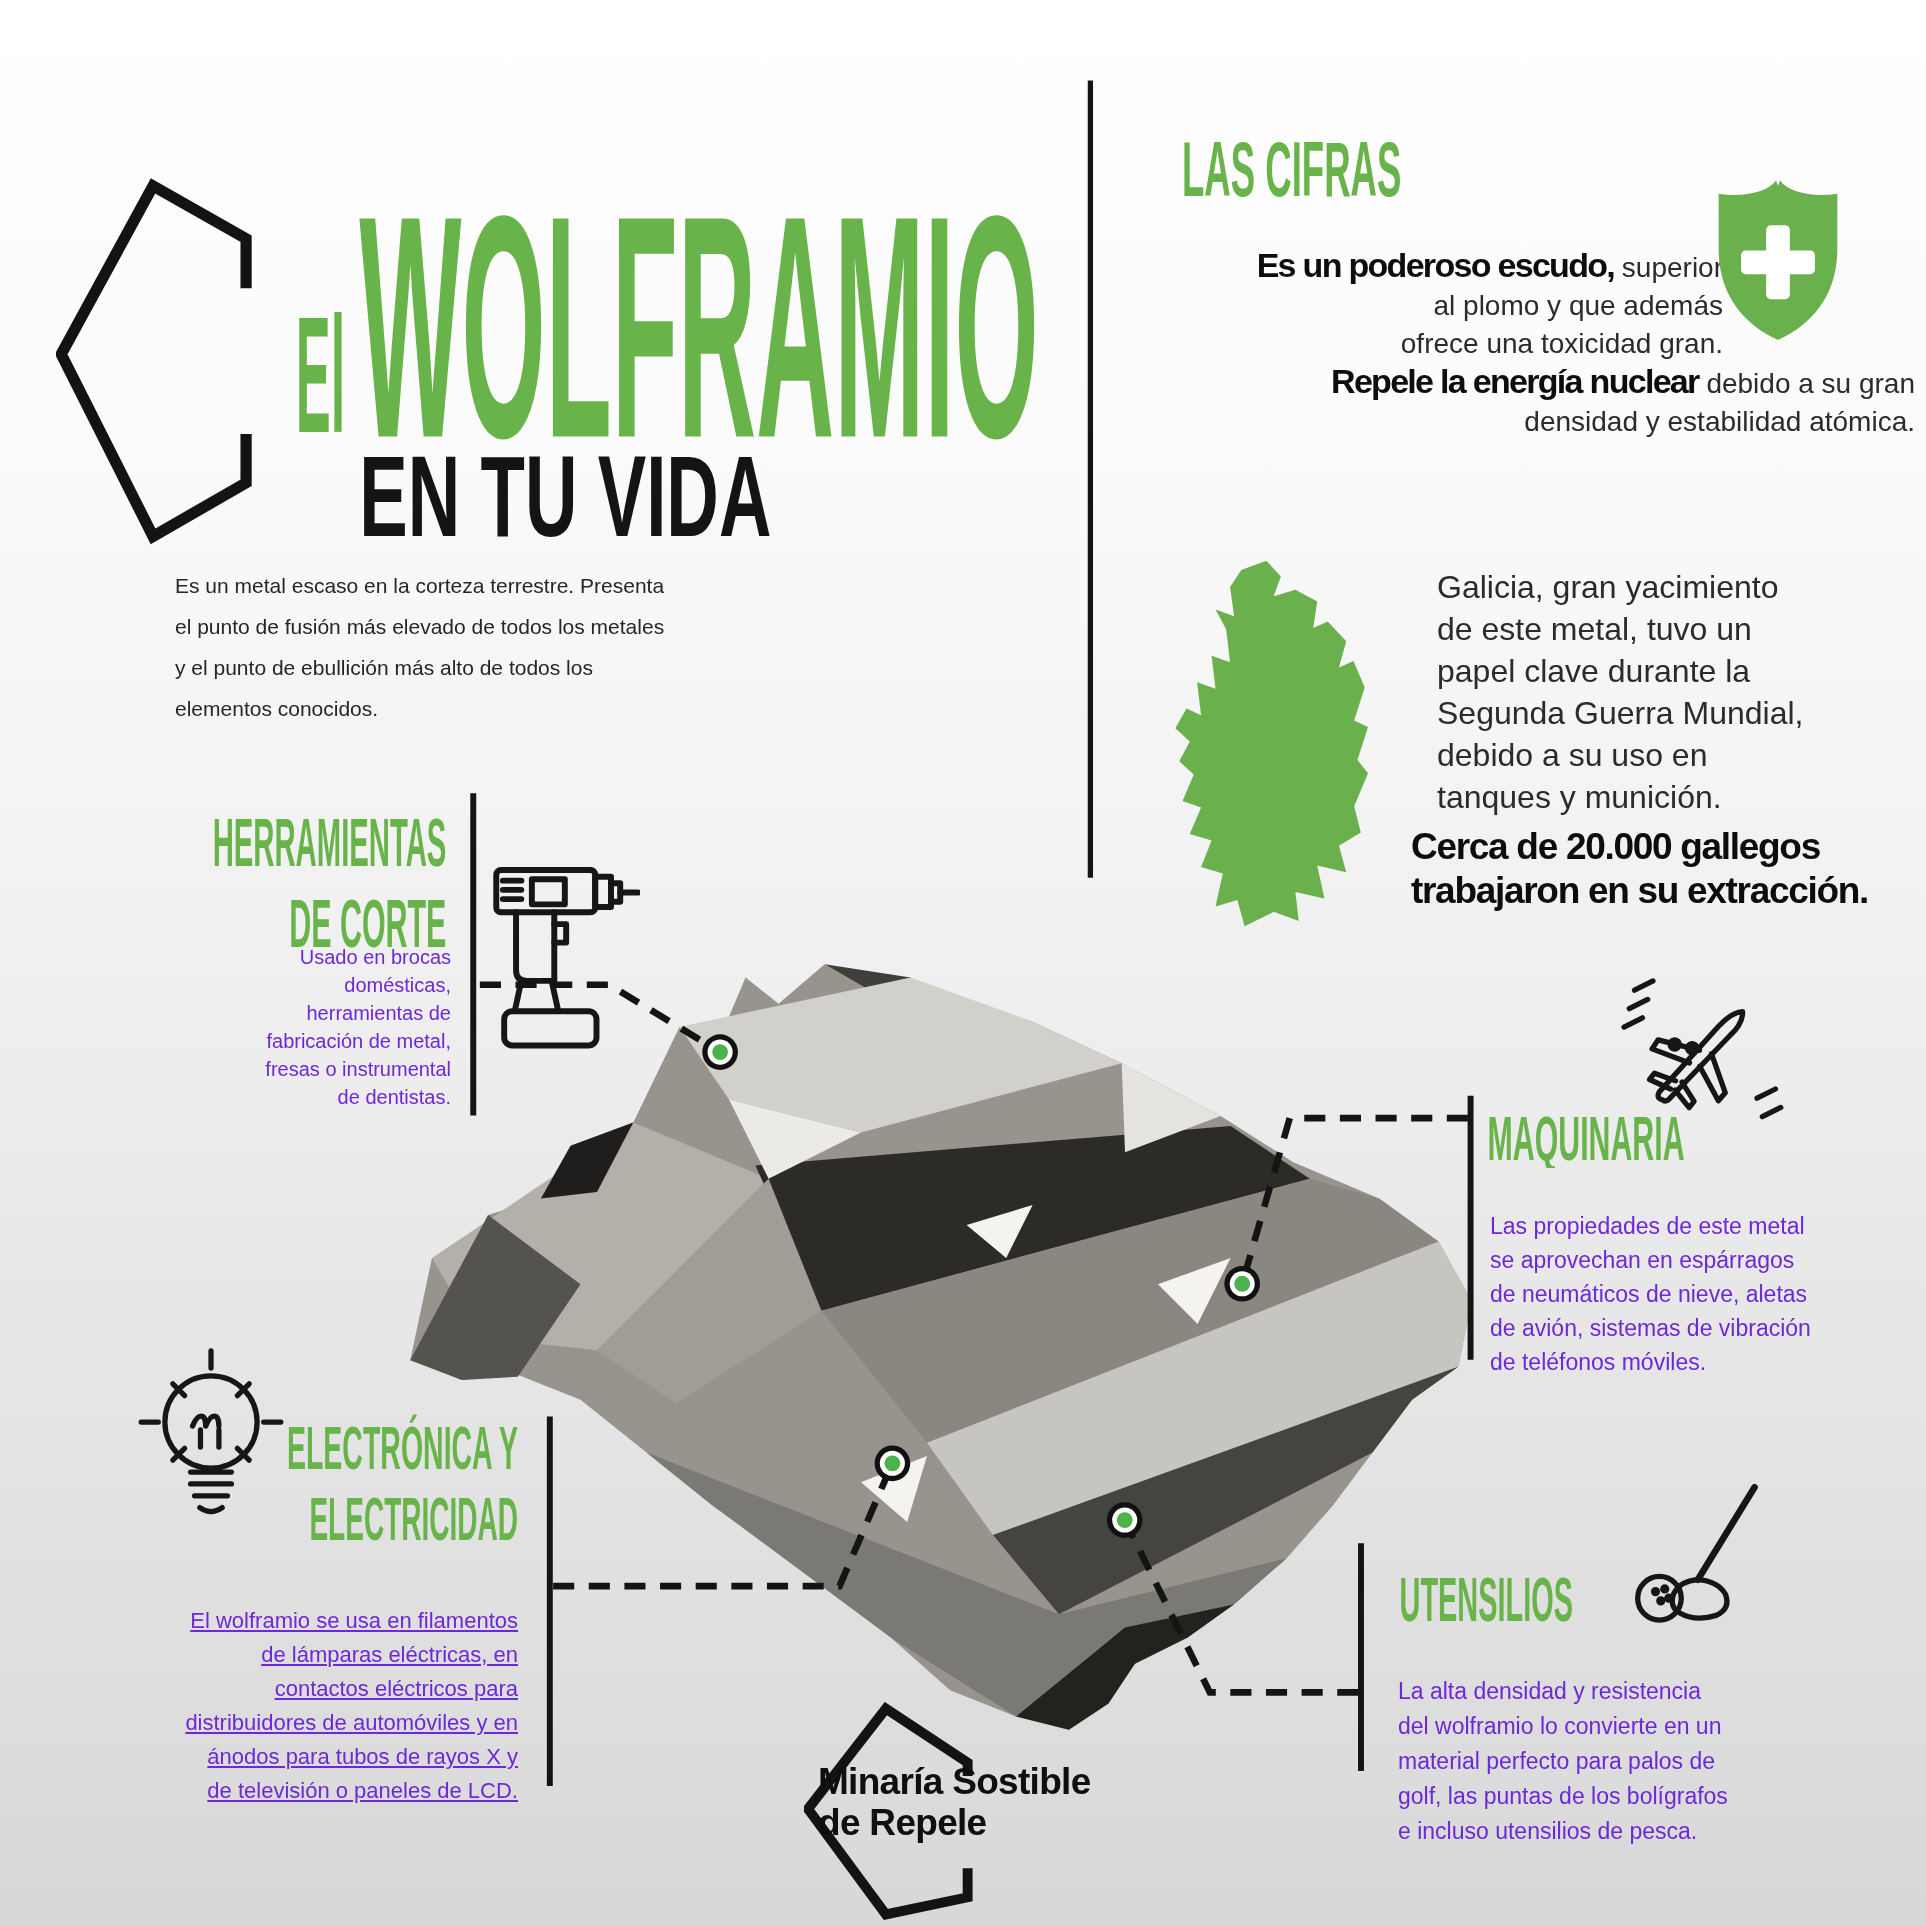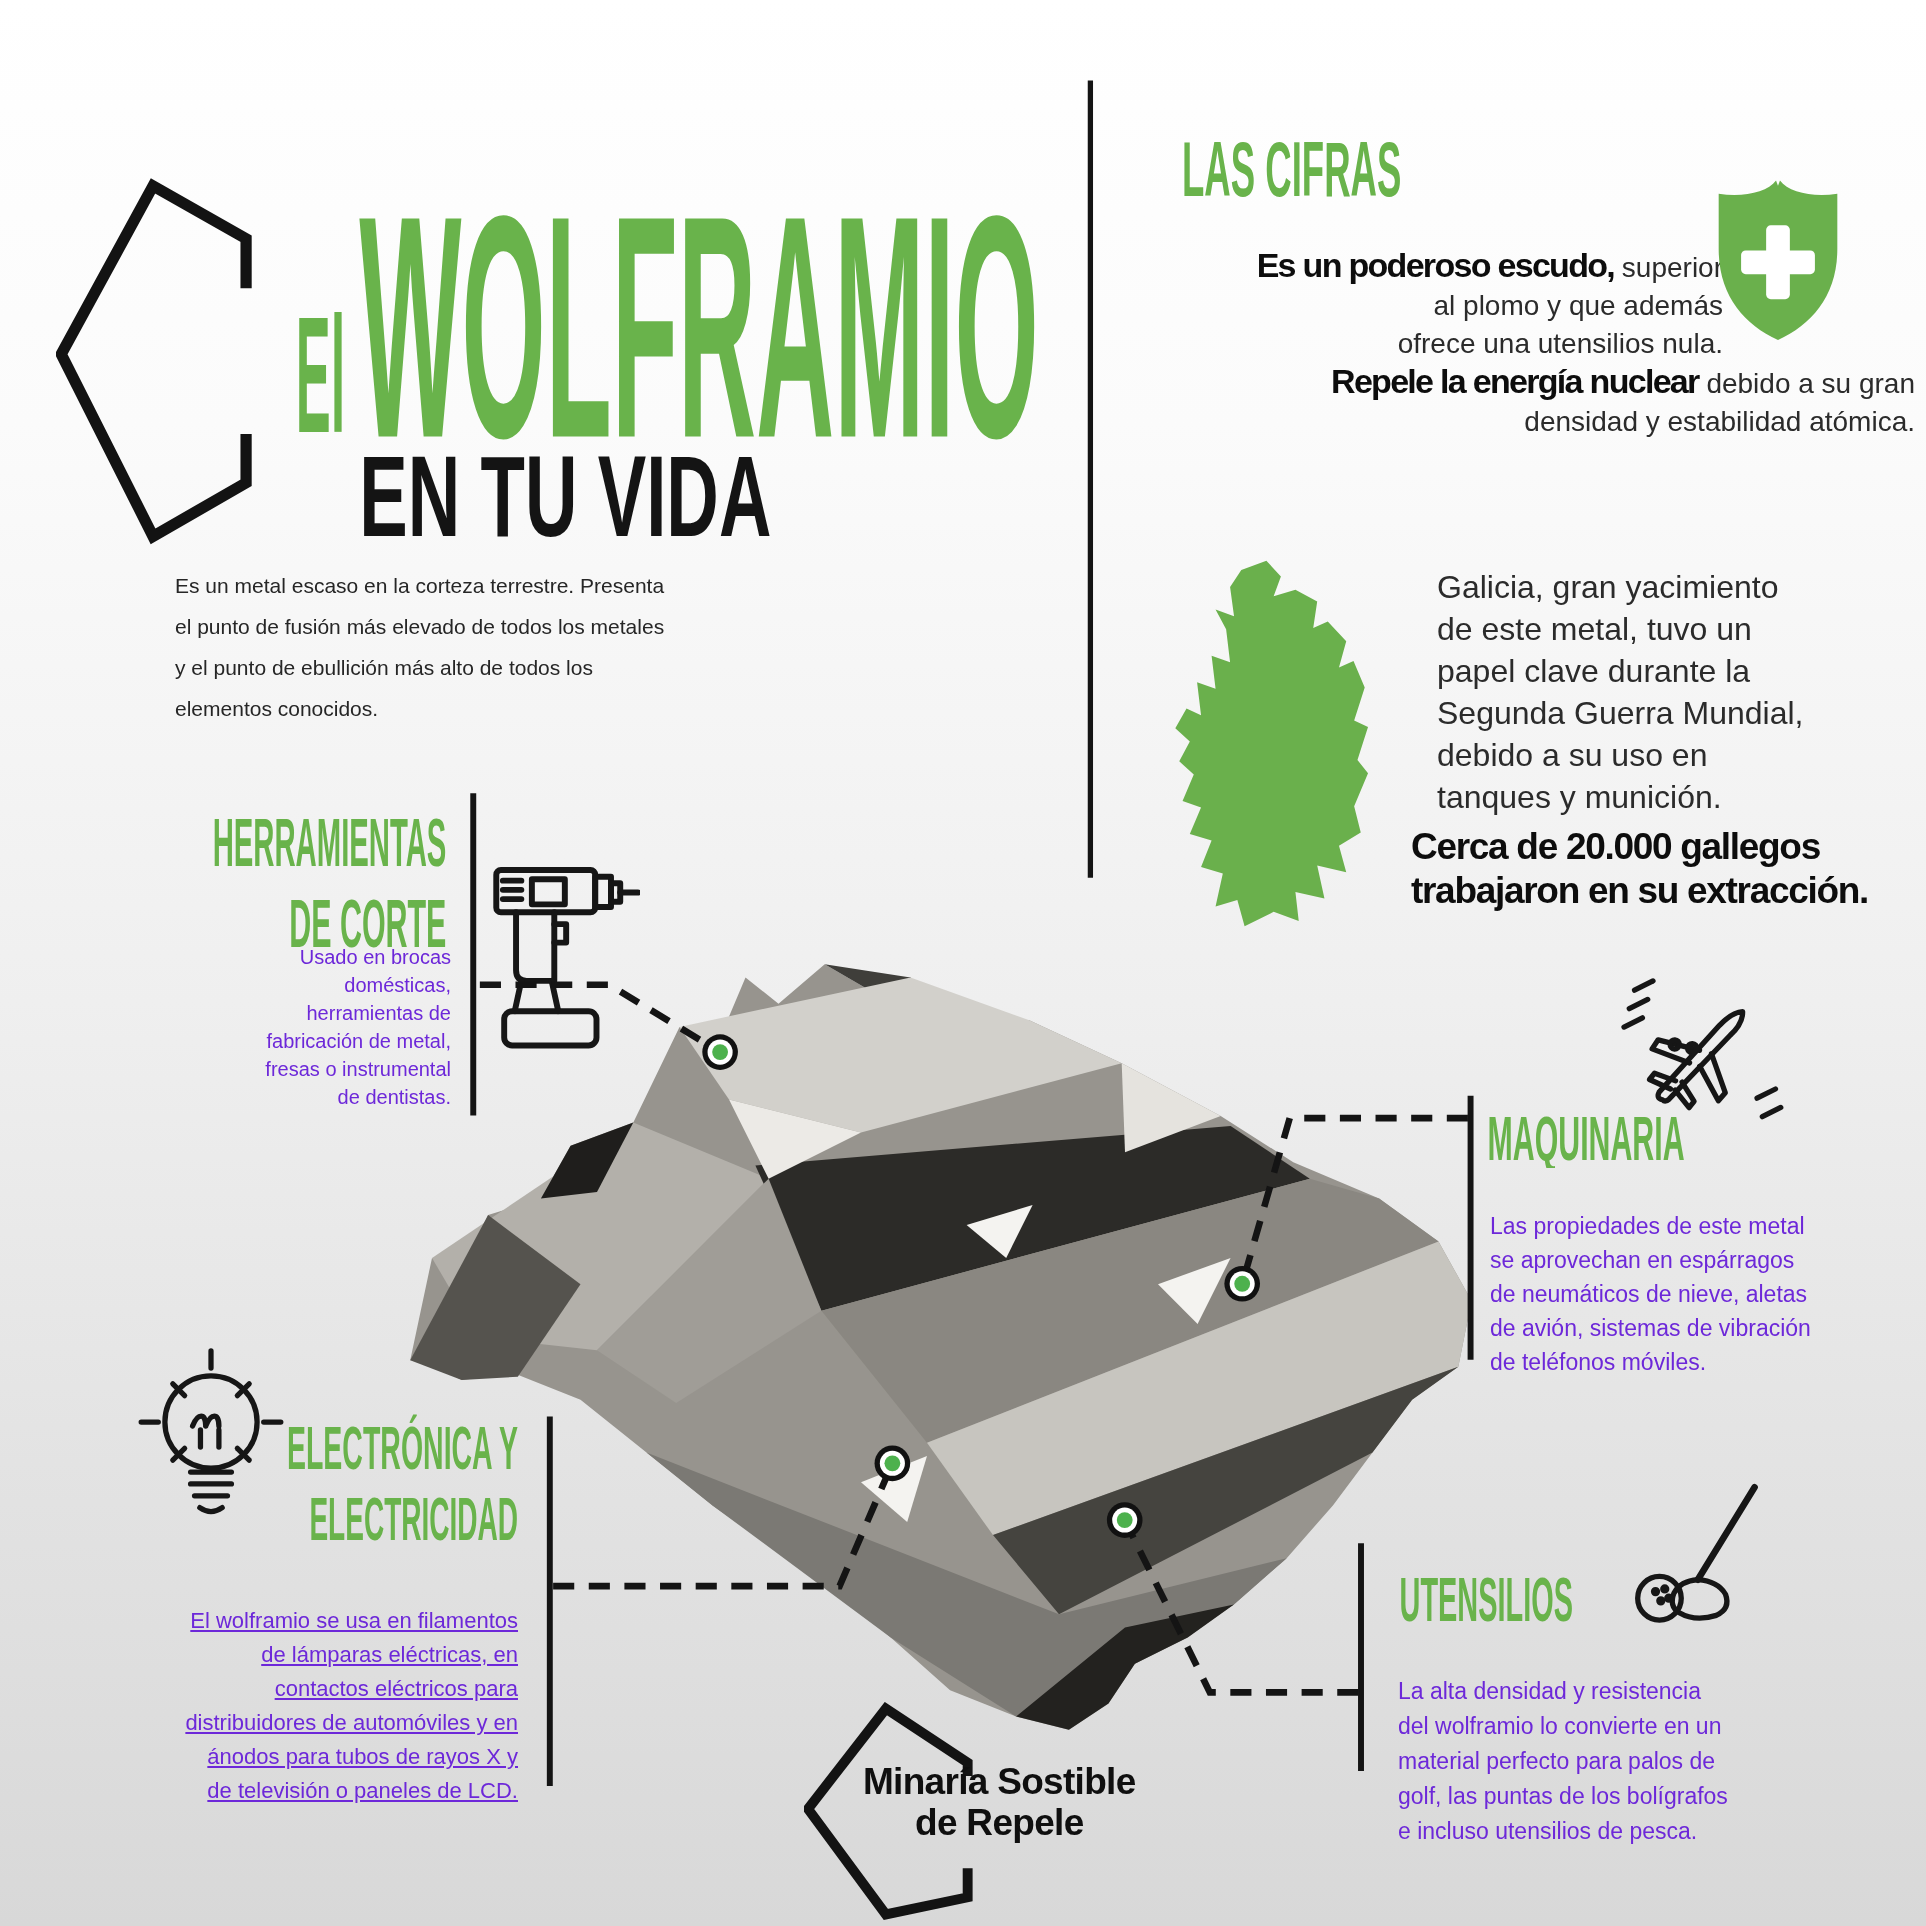--- a/index.html
+++ b/index.html
@@ -43,21 +43,21 @@
 
 <div class="abs intro" style="left:175px;top:565px;width:898px;">Es un metal escaso en la corteza terrestre. Presenta<br>el punto de fusión más elevado de todos los metales<br>y el punto de ebullición más alto de todos los<br>elementos conocidos.</div>
 
 <svg class="abs" style="left:1180px;top:125px;" width="228" height="86" viewBox="0 0 345 130">
   <text x="3" y="108" font-size="118" fill="#69b34b" textLength="332" lengthAdjust="spacingAndGlyphs">LAS CIFRAS</text>
 </svg>
 
 <div class="abs body-lg" style="left:1182px;top:246px;width:541px;">
   <span class="cbold">Es un poderoso escudo,</span><span> superior</span><br>
   <span>al plomo y que además</span><br>
-  <span>ofrece una utensilios nula.</span>
+  <span>ofrece una toxicidad gran.</span>
 </div>
 <div class="abs body-lg" style="left:1182px;top:362px;width:733px;">
   <span class="cbold">Repele la energía nuclear</span><span> debido a su gran</span><br>
   <span>densidad y estabilidad atómica.</span>
 </div>
 
 <svg class="abs" style="left:1708px;top:170px;" width="140" height="174" viewBox="0 0 212 264">
   <path d="M16,36 C52,42 90,34 103,16 L106,24 L109,16 C122,34 160,42 196,36 L196,120 C196,190 158,234 106,258 C54,234 16,190 16,120 Z" fill="#6ab04c"></path>
   <rect x="88" y="84" width="36" height="112" rx="7" fill="#ffffff"></rect>
   <rect x="50" y="122" width="112" height="36" rx="7" fill="#ffffff"></rect>
@@ -212,17 +212,17 @@
         <circle cx="1704" cy="2303" r="27" fill="#111"></circle>
         <circle cx="1704" cy="2303" r="19" fill="#fff"></circle>
         <circle cx="1704" cy="2303" r="12" fill="#4db14d"></circle>
       </g>
   </g>
 </svg>
 
 <svg class="abs" style="left:804px;top:1702px;" width="169" height="219" viewBox="0 0 256 332">
   <polyline points="248,112 248,92 124,10 6,162 124,322 248,296 248,252" fill="none" stroke="#131313" stroke-width="15"></polyline>
 </svg>
-<div class="abs footer-text" style="left:863px;top:1761px;text-align:center;">
+<div class="abs footer-text" style="left:818px;top:1761px;">
   <span>Minaría Sostible</span><br>
   <span>de Repele</span>
 </div>
 
 
 </body></html>

